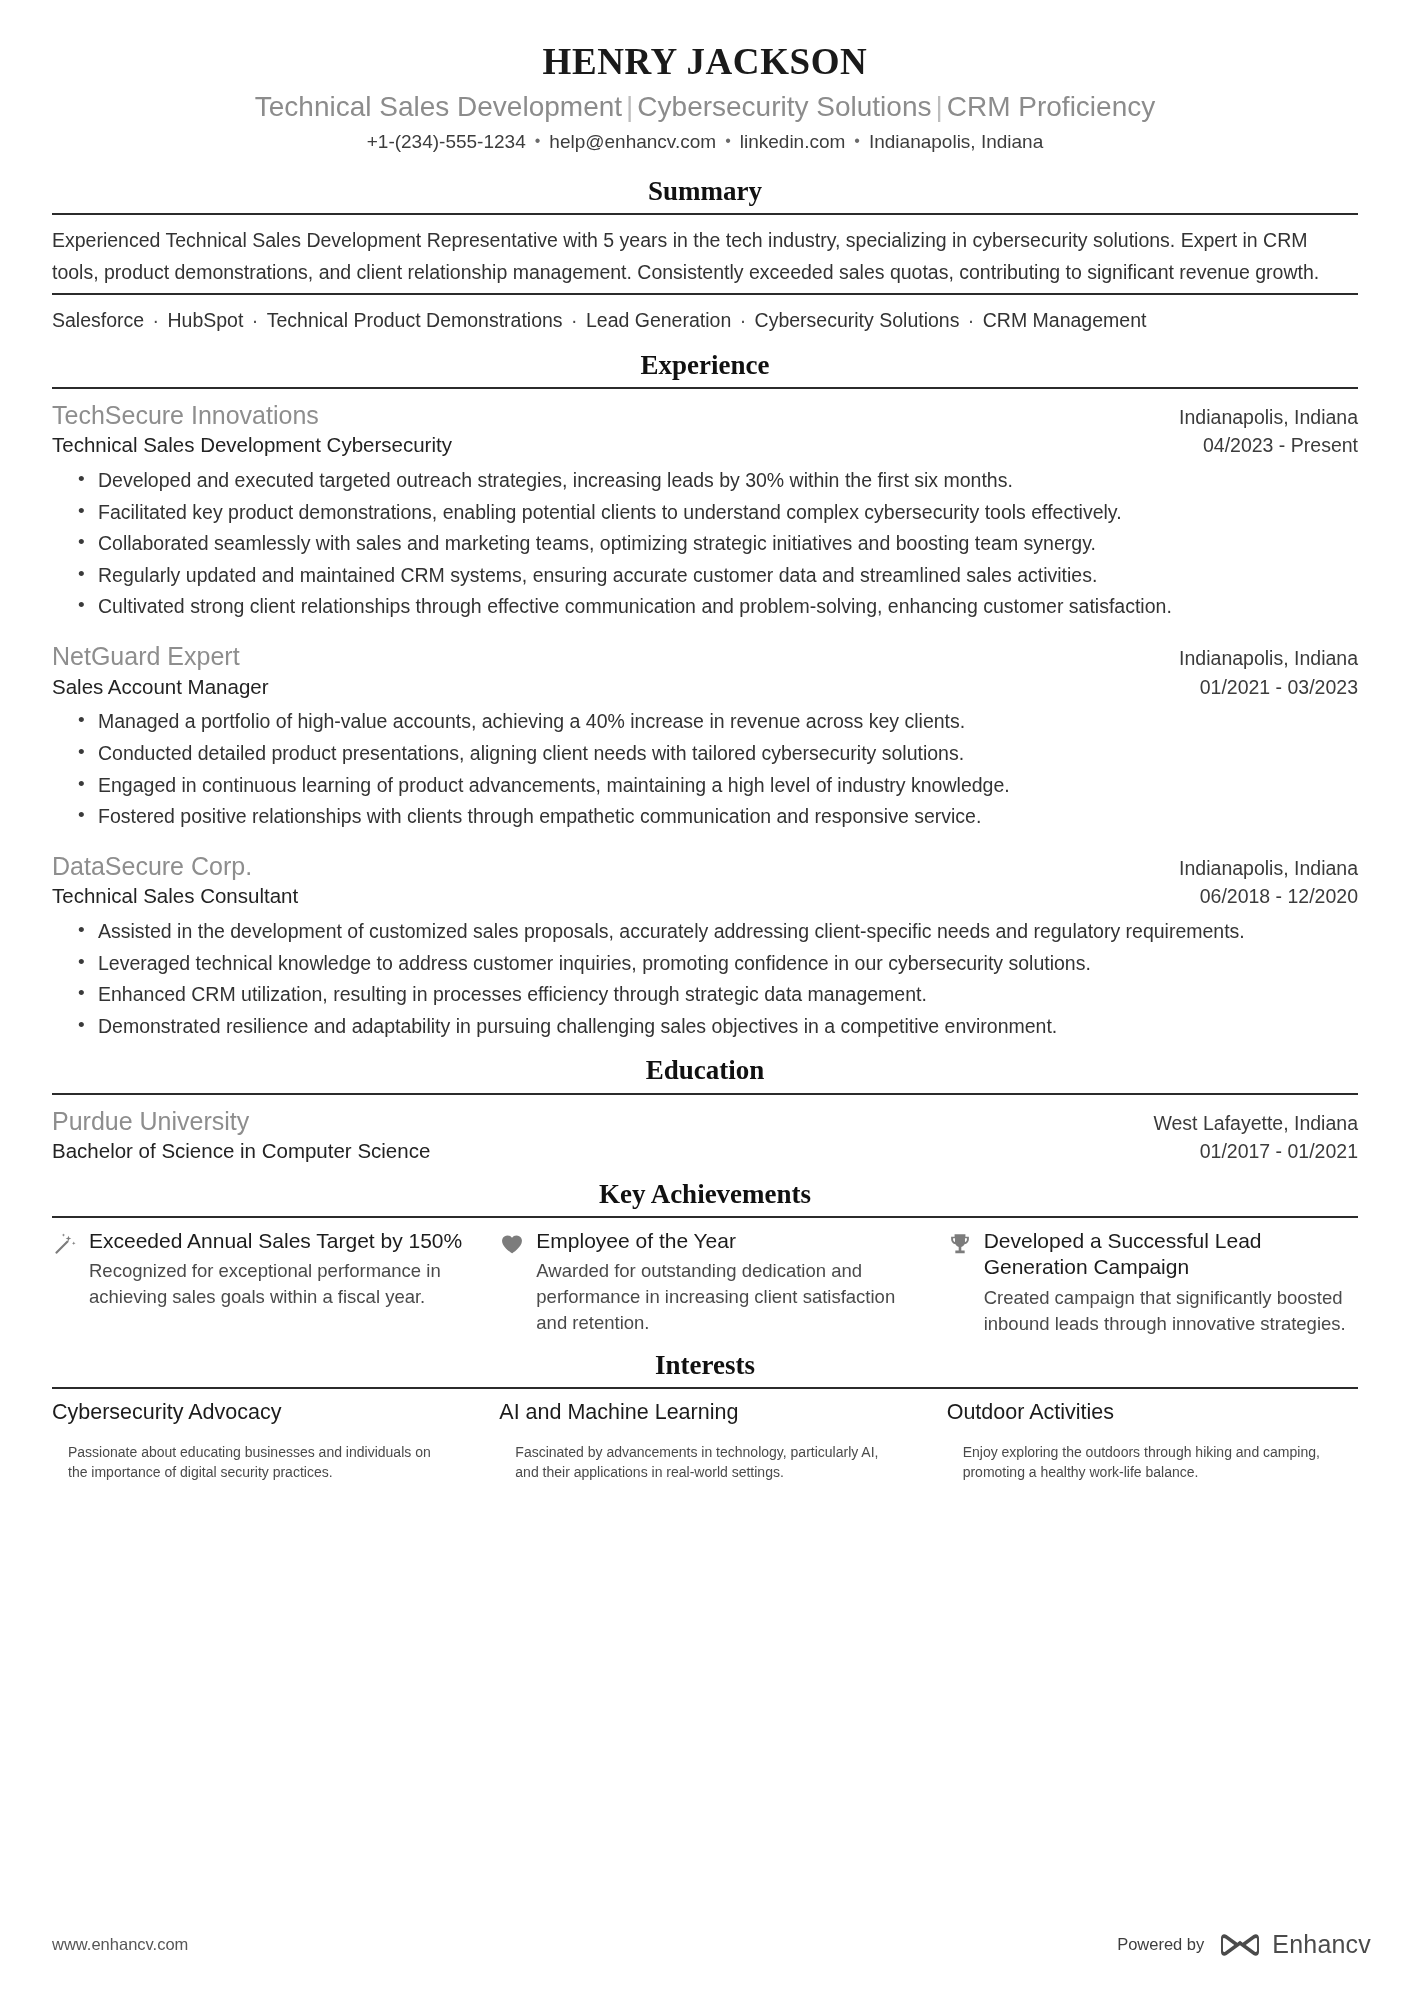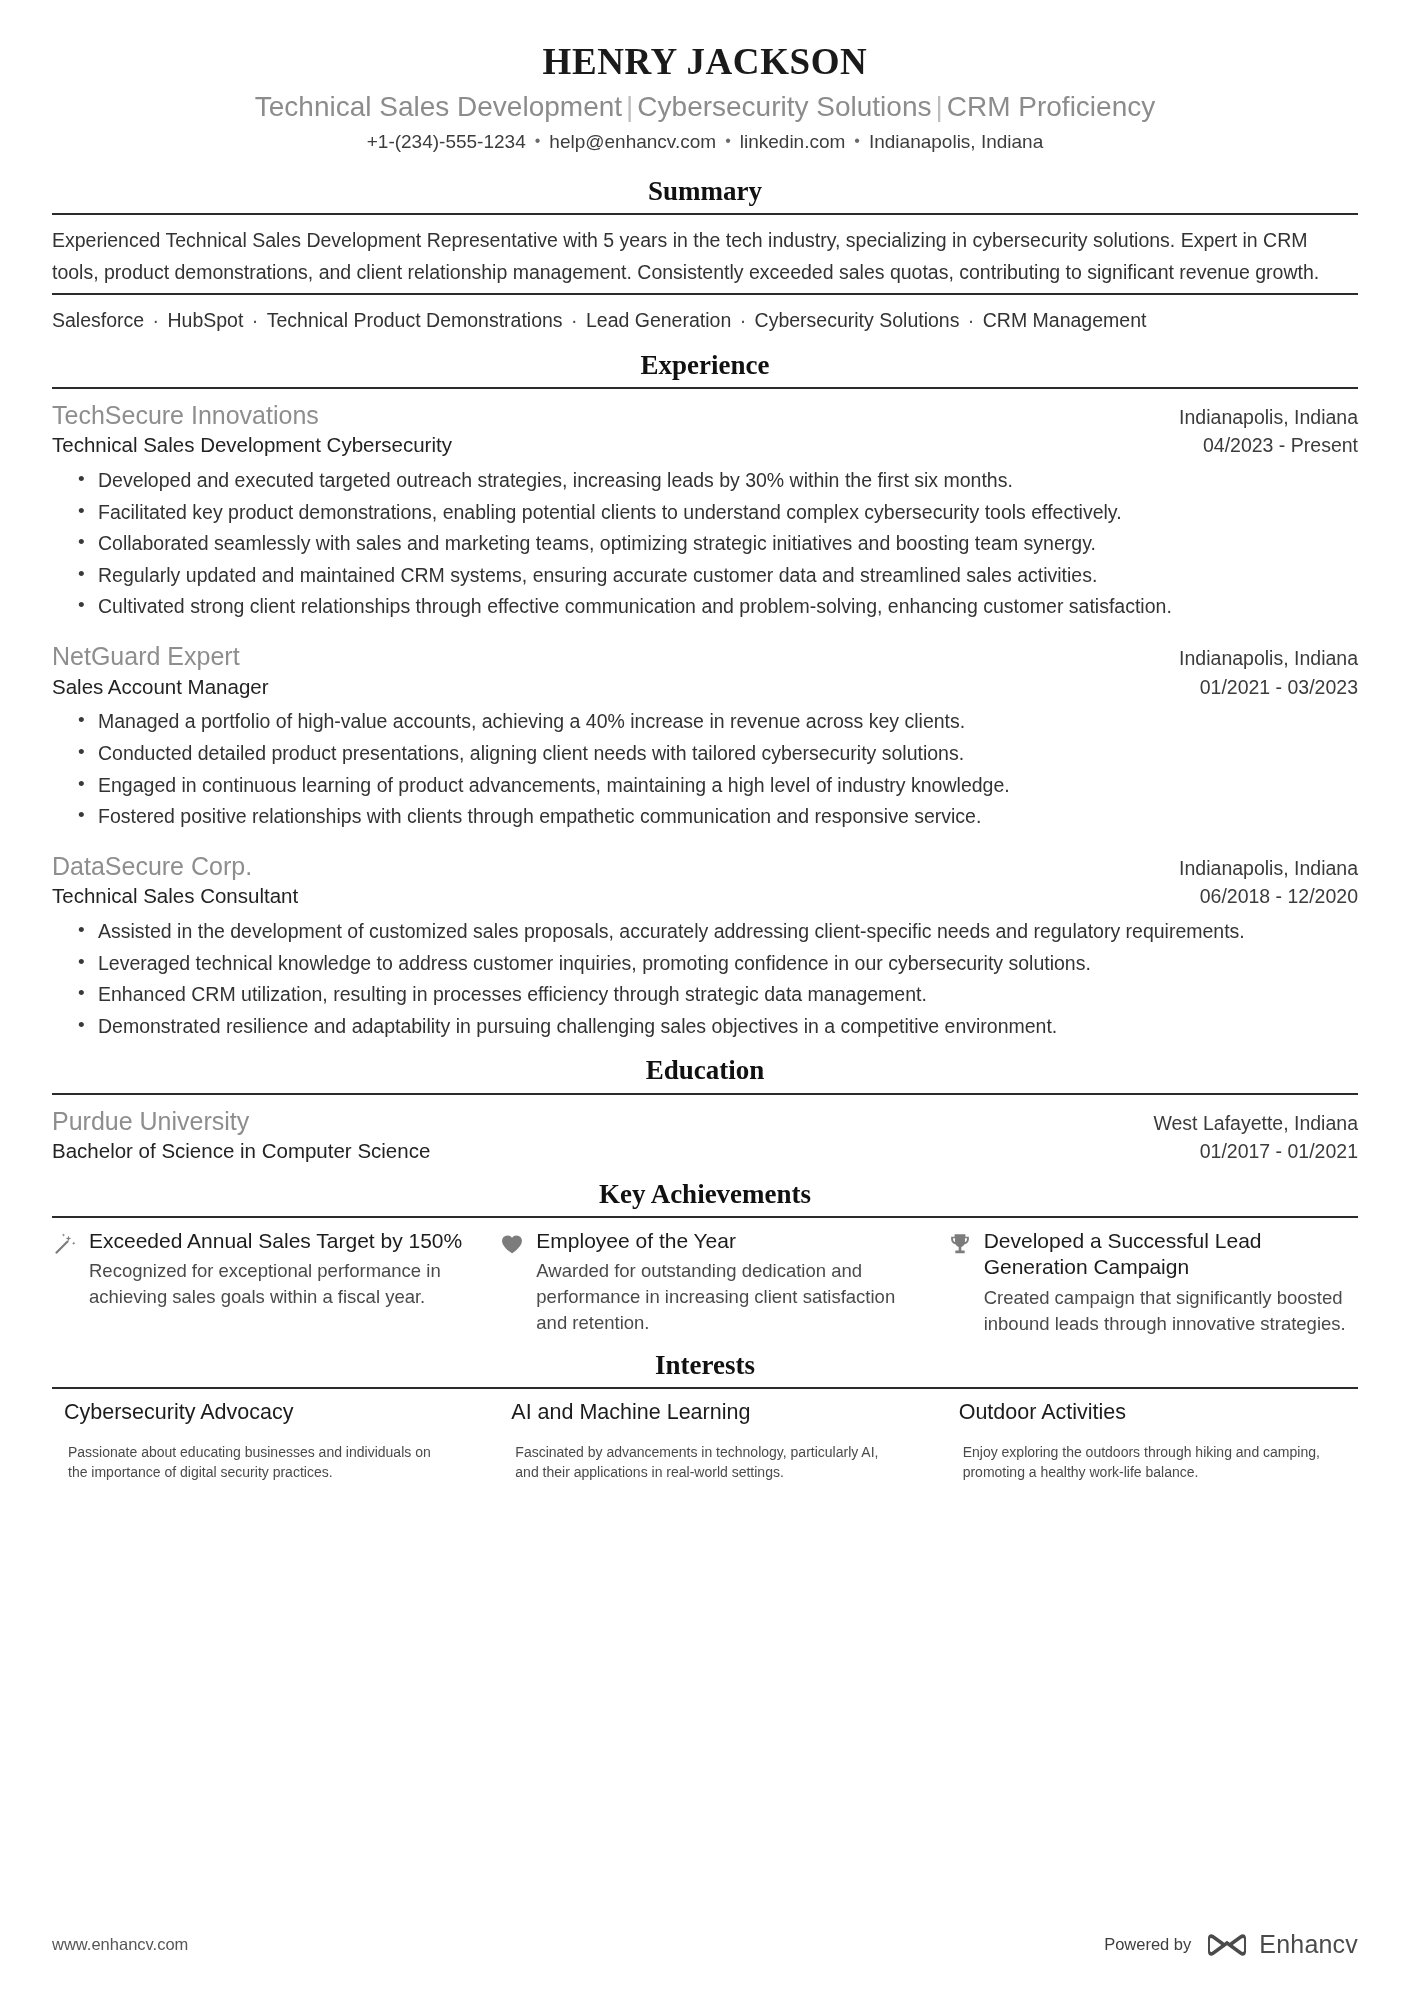--- a/index.html
+++ b/index.html
@@ -183,34 +183,34 @@
     color: #4a4a4a;
     line-height: 1.4;
     margin: 0;
   }
 
   
   .int-title {
     font-size: 21.5px;
     color: #1c1c1c;
     line-height: 1.3;
-    margin: 0 0 5px 12px;
+    margin: 0 0 5px 0;
   }
   .int-desc {
     font-size: 14px;
     color: #4a4a4a;
     line-height: 1.42;
     margin: 16px;
   }
 
   
   .footer {
     position: absolute;
     left: 52px;
-    right: 52px;
+    right: 39px;
     bottom: 36px;
     display: flex;
     justify-content: space-between;
     align-items: center;
   }
   .footer-url {
     font-size: 16.5px;
     color: #565656;
   }
   .footer-right {

